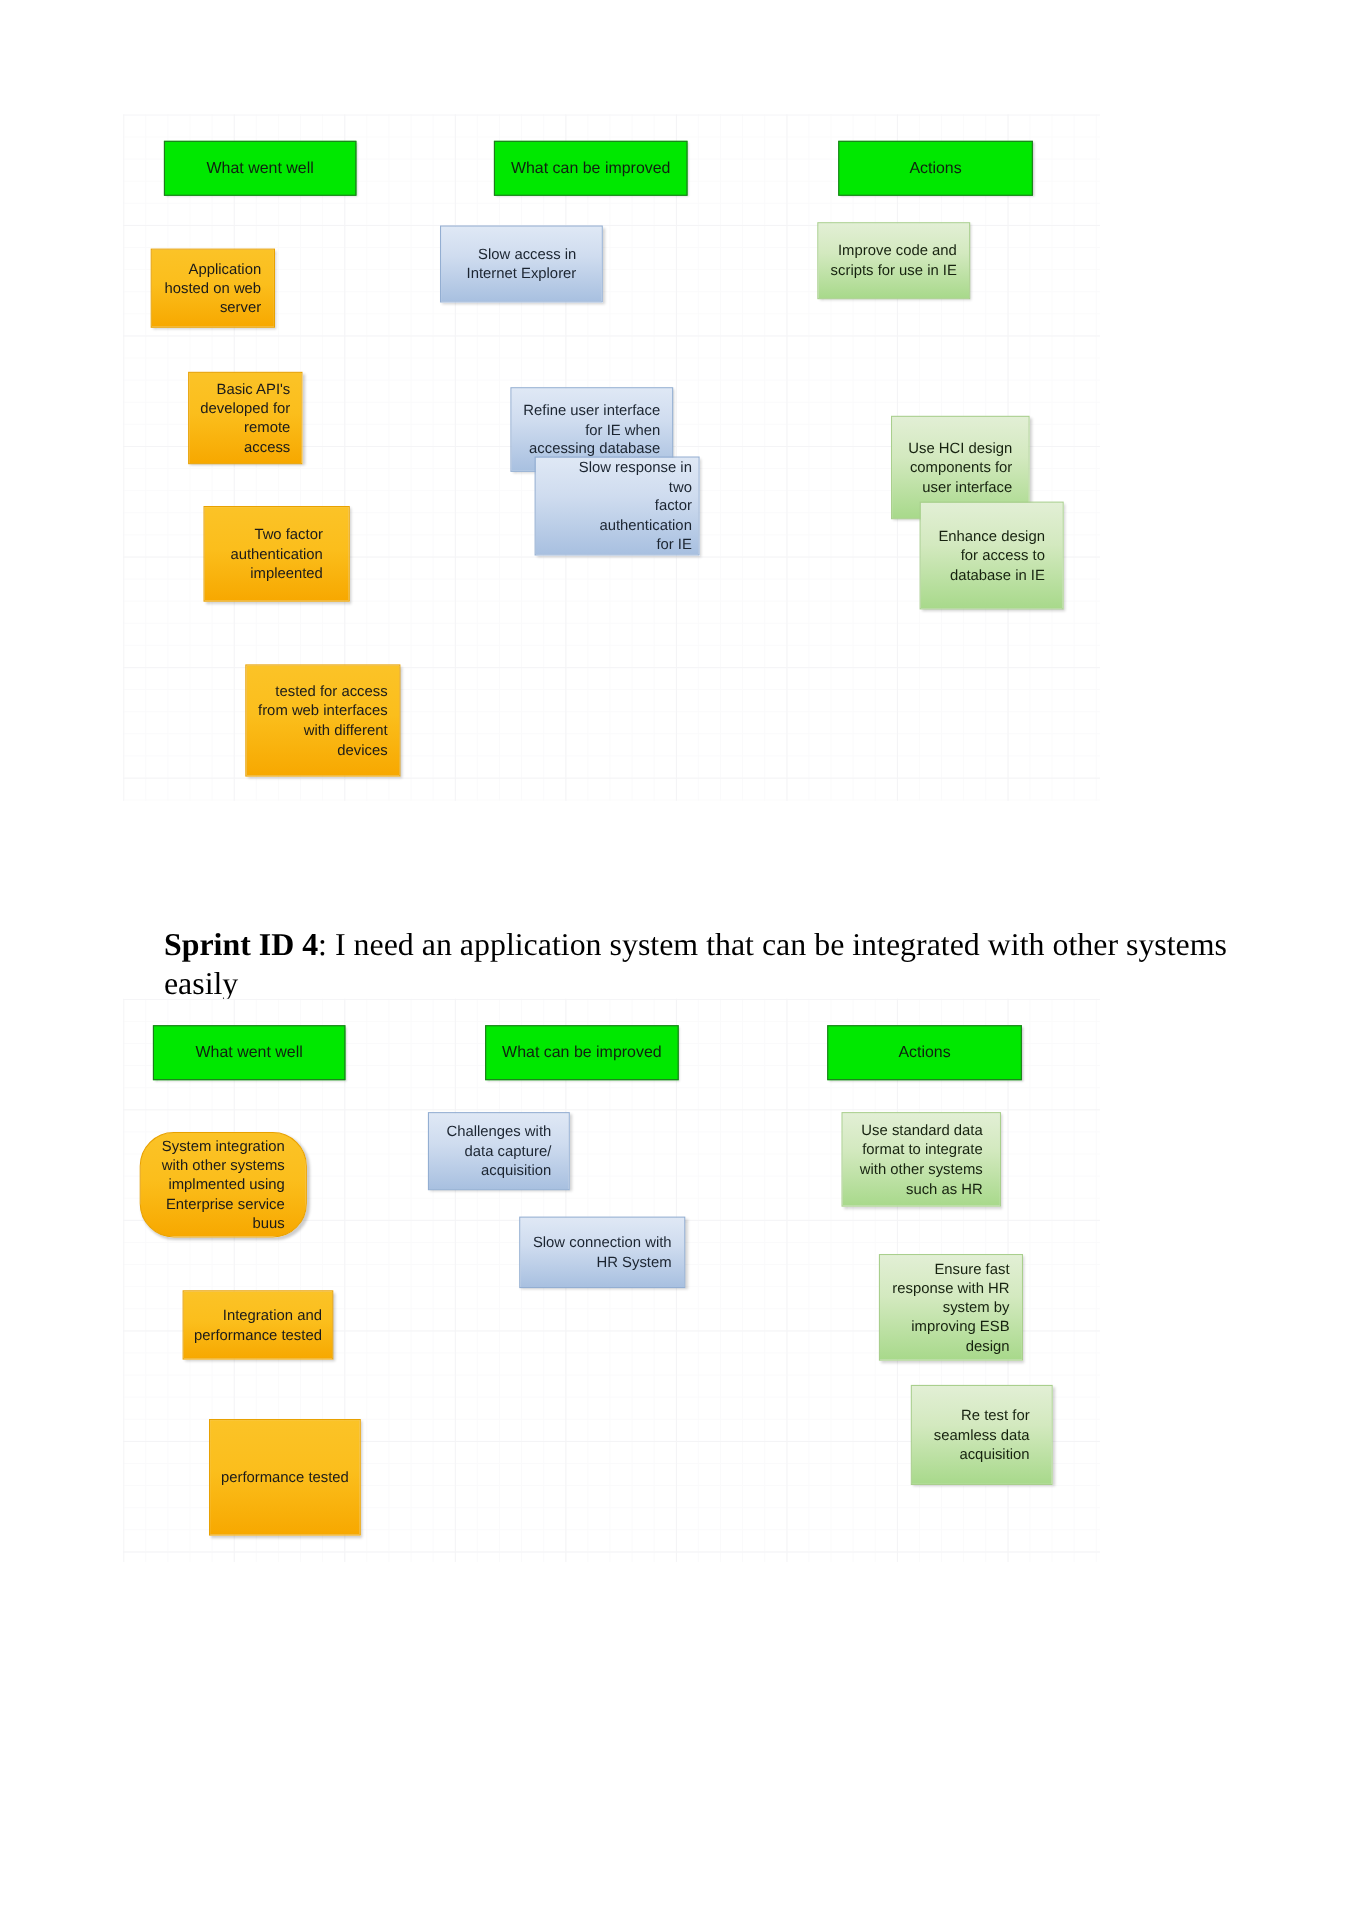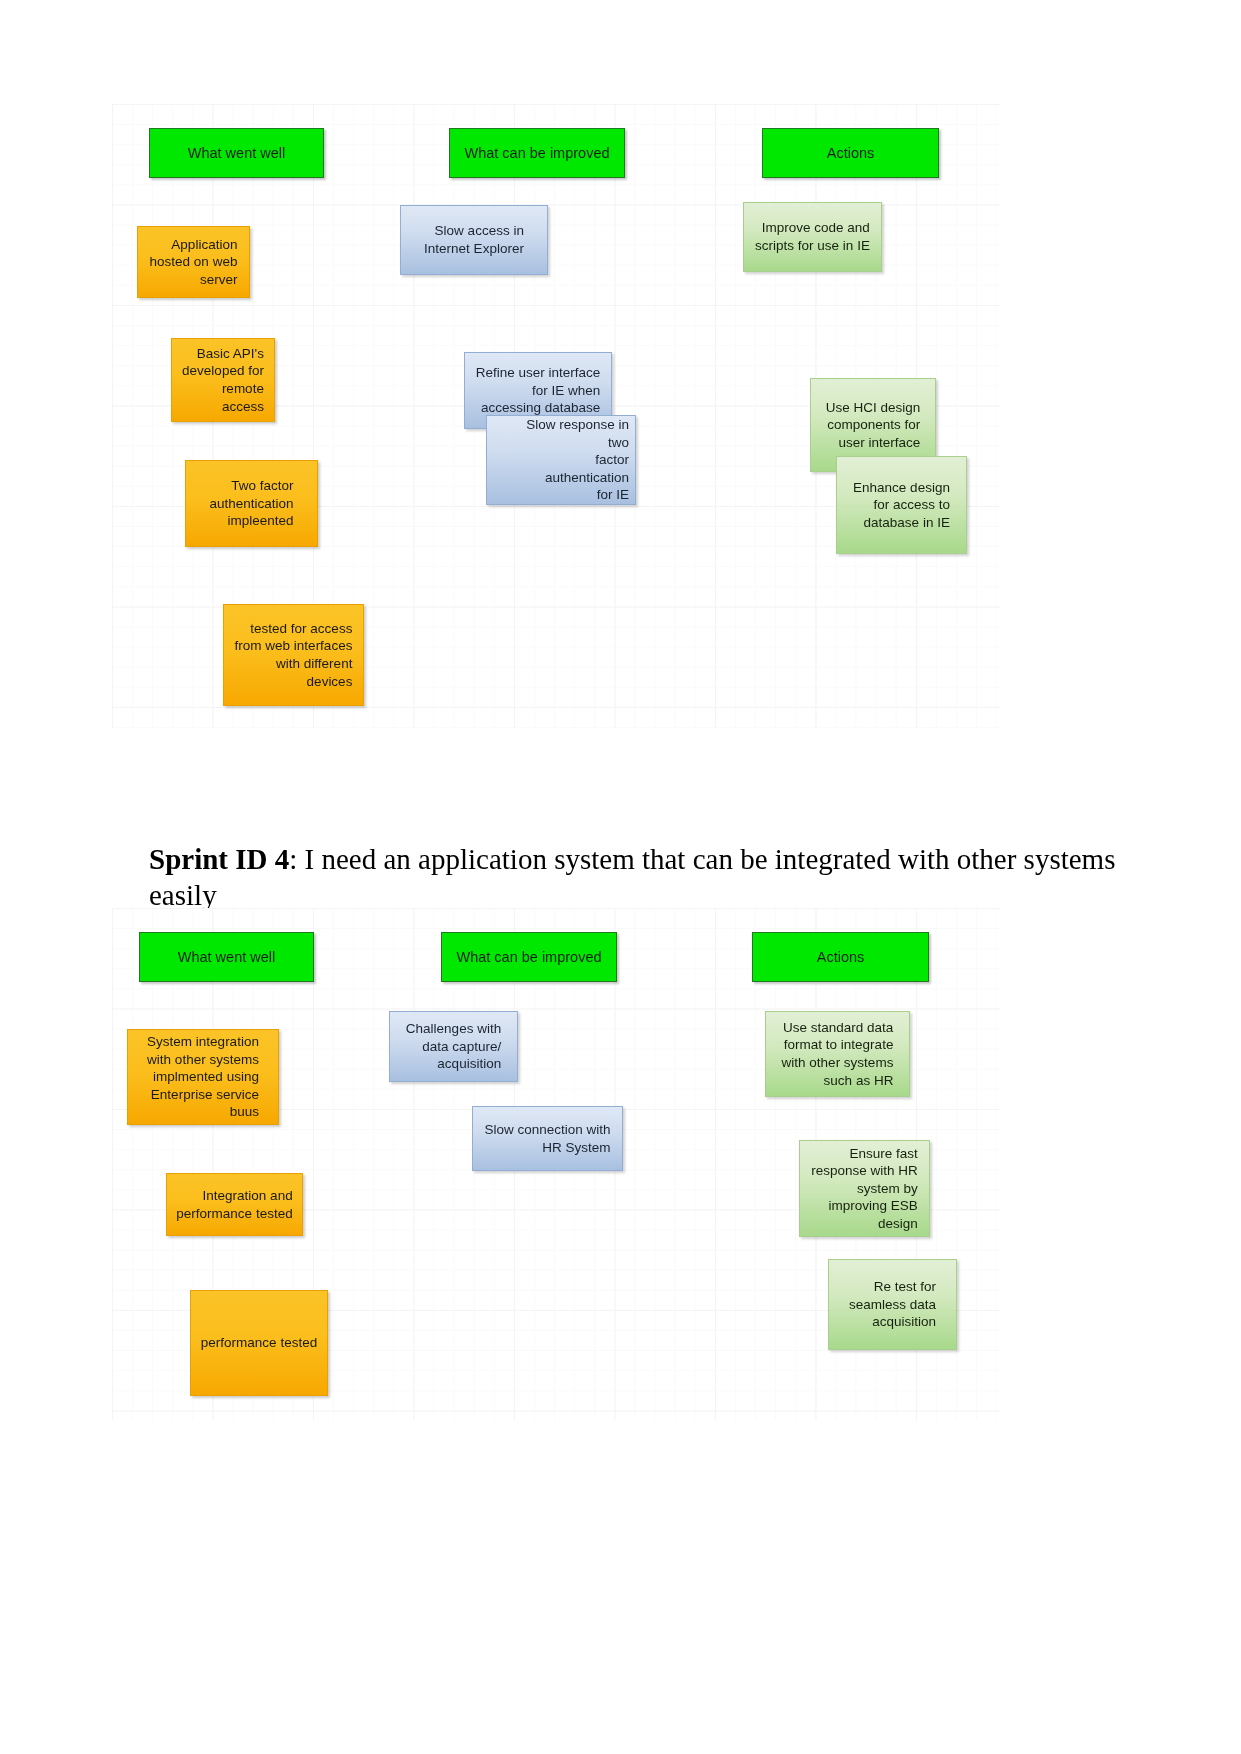--- a/index.html
+++ b/index.html
@@ -146,21 +146,21 @@
 user interface</div>
     <div class="note green" style="left: 724px; top: 352px; width: 131px; height: 98px;">Enhance design
 for access to
 database in IE</div>
   </div>
 
 <p id="sprint-caption"><span class="lead">Sprint ID 4</span><span>: I need an application system that can be integrated with other systems easily</span></p>
 
 <div class="diagram" id="diagram-2">
     <div class="note header" style="left: 27px; top: 24px; width: 175px; height: 50px;">What went well</div>
-    <div class="note orange" style="left: 15px; top: 121px; width: 152px; height: 96px;">System integration
+    <div class="note orange" style="left: 15px; top: 121px; width: 152px; height: 96px; border-radius: 31px;">System integration
 with other systems
 implmented using
 Enterprise service
 buus</div>
     <div class="note orange" style="left: 54px; top: 265px; width: 137px; height: 63px;">Integration and
 performance tested</div>
     <div class="note orange" style="left: 78px; top: 382px; width: 138px; height: 106px;">performance tested</div>
     <div class="note header" style="left: 329px; top: 24px; width: 176px; height: 50px;">What can be improved</div>
     <div class="note blue" style="left: 277px; top: 103px; width: 129px; height: 71px;">Challenges with
 data capture/

